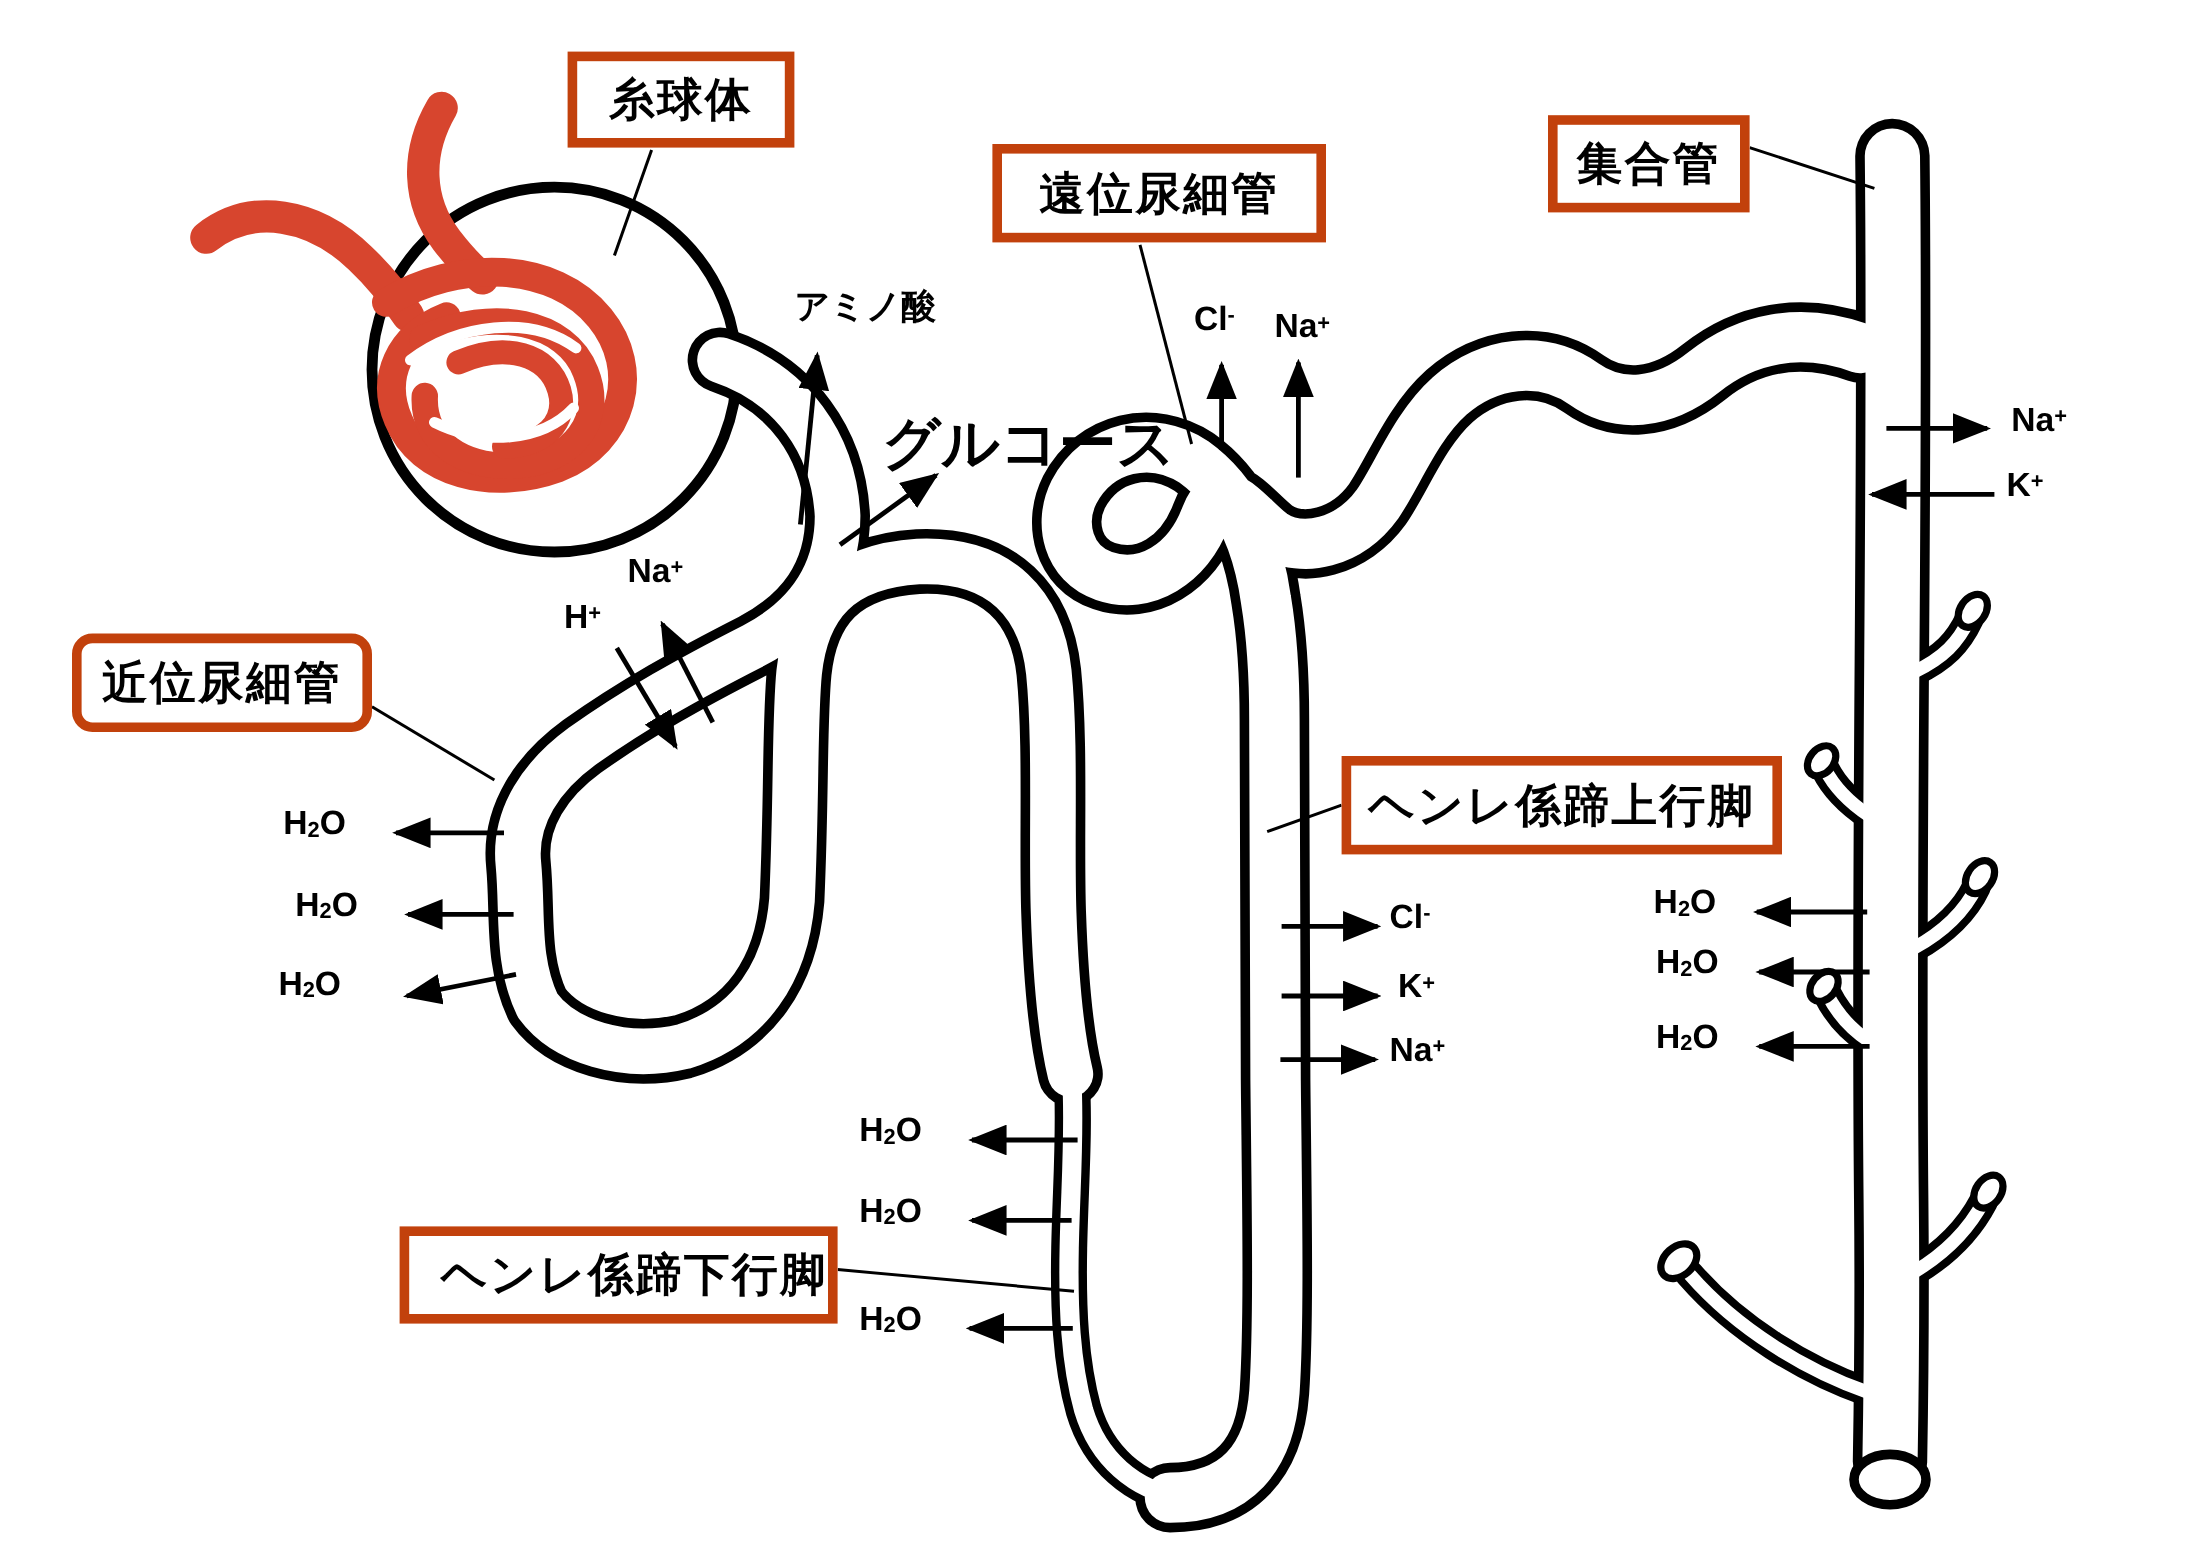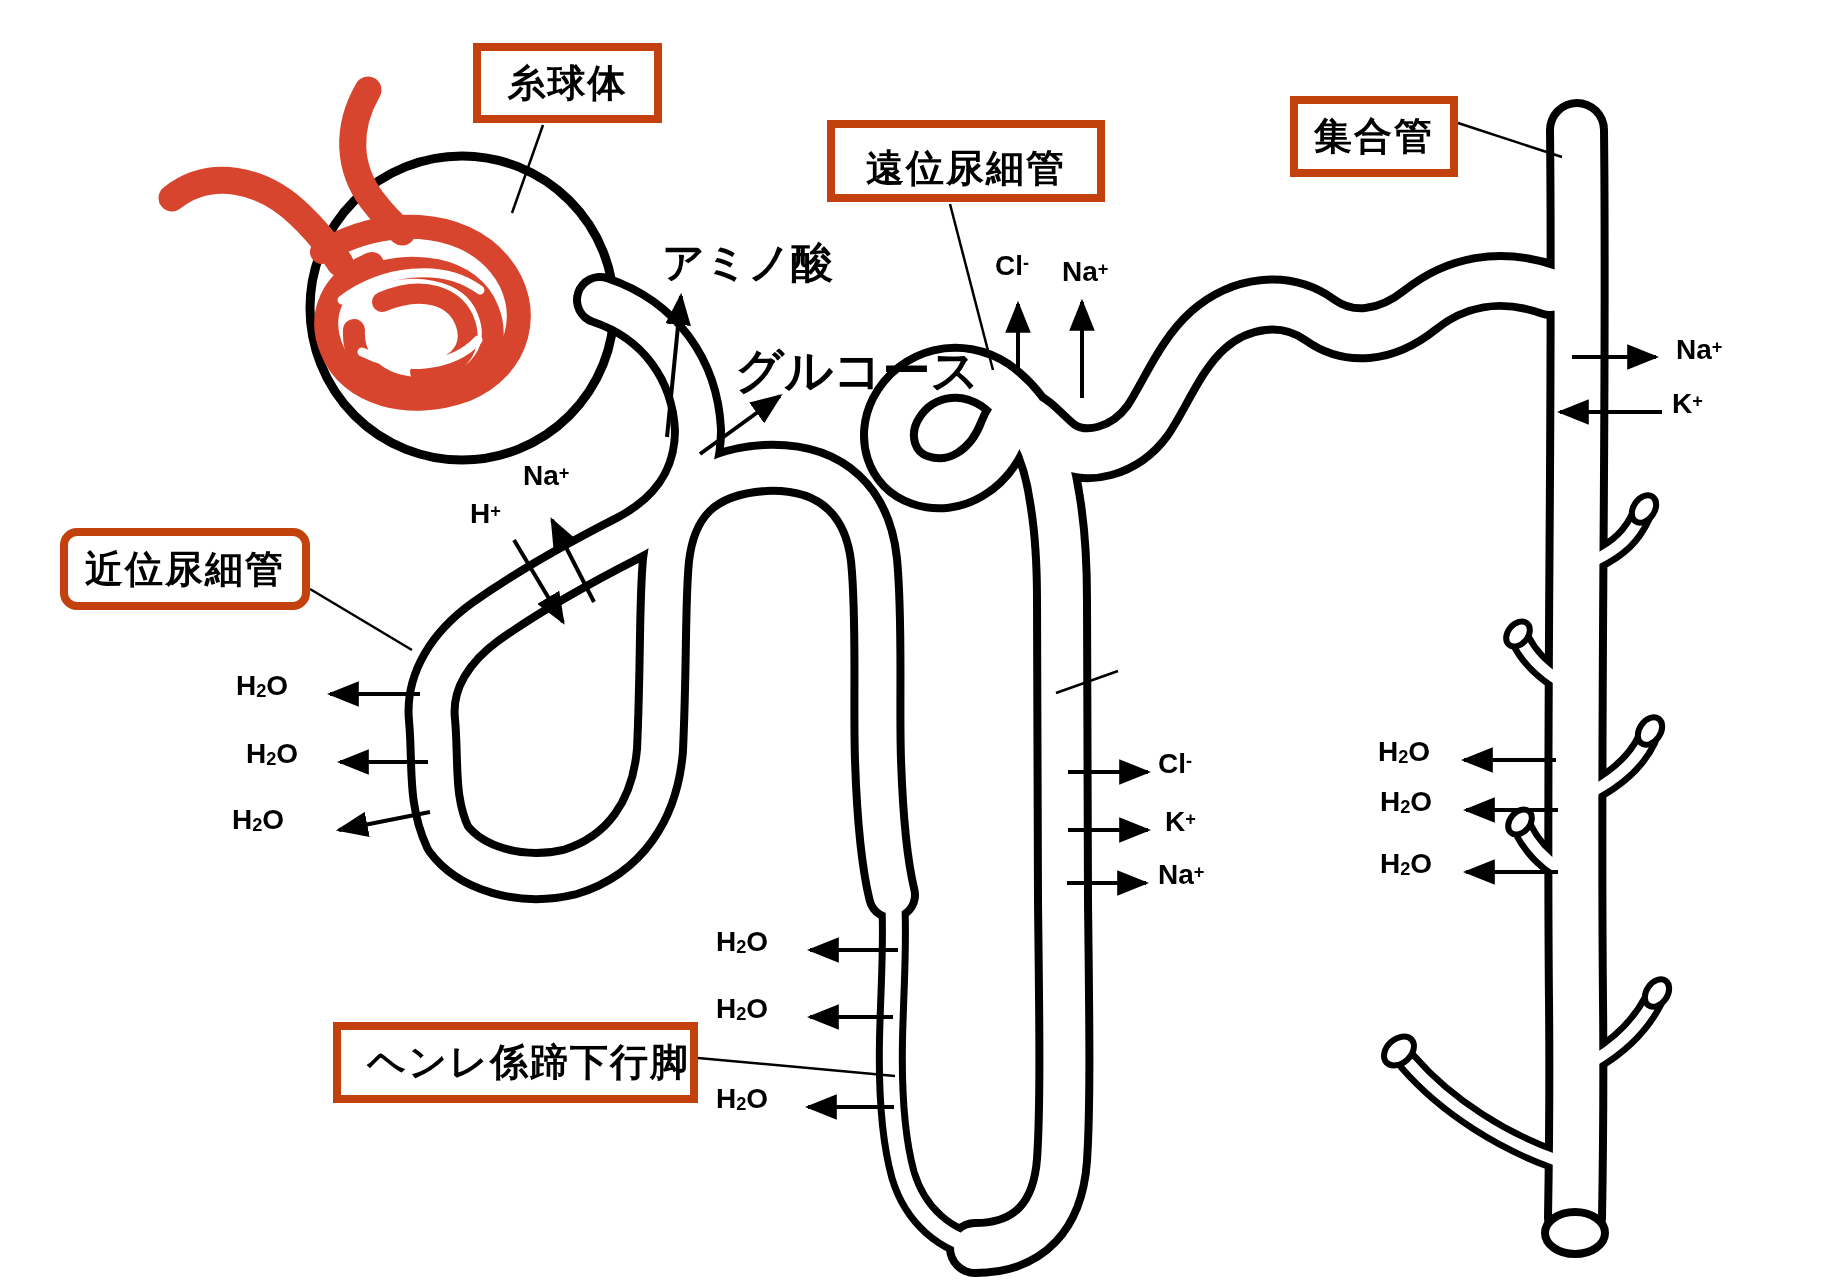--- a/index.html
+++ b/index.html
@@ -180,31 +180,34 @@
       <line x1="1558" y1="872" x2="1466" y2="872" marker-end="url(#ah)"></line>
     </g>
   </svg>
 
   <div class="labelbox" style="left:473px;top:43px;width:189px;height:80px;">
     <span>糸球体</span>
   </div>
   <div class="labelbox" style="left:60px;top:528px;width:250px;height:82px;border-radius:17px;">
     <span>近位尿細管</span>
   </div>
-  <div class="labelbox" style="left:827px;top:120px;width:278px;height:82px;align-items:flex-end;">
+  <div class="labelbox" style="left:827px;top:120px;width:278px;height:82px;">
     <span>遠位尿細管</span>
   </div>
   <div class="labelbox" style="left:1290px;top:96px;width:168px;height:81px;">
     <span>集合管</span>
   </div>
+  <div class="labelbox" style="left:1118px;top:630px;width:367px;height:82px;">
+    <span>ヘンレ係蹄上行脚</span>
+  </div>
   <div class="labelbox" style="left:333px;top:1022px;width:365px;height:81px;justify-content:flex-end;">
     <span>ヘンレ係蹄下行脚</span>
   </div>
 
-  <div class="mol" style="left:662px;top:242px;font-size:42px;">アミノ酸</div>
+  <div class="mol" style="left:662px;top:242px;font-size:29px;">アミノ酸</div>
   <div class="mol" style="left:735px;top:347px;font-size:48px;">グルコース</div>
   <div class="mol" style="left:523px;top:462px;">Na<sup>+</sup></div>
   <div class="mol" style="left:470px;top:500px;">H<sup>+</sup></div>
   <div class="mol" style="left:995px;top:252px;">Cl<sup>-</sup></div>
   <div class="mol" style="left:1062px;top:258px;">Na<sup>+</sup></div>
   <div class="mol" style="left:236px;top:672px;">H<sub>2</sub>O</div>
   <div class="mol" style="left:246px;top:740px;">H<sub>2</sub>O</div>
   <div class="mol" style="left:232px;top:806px;">H<sub>2</sub>O</div>
   <div class="mol" style="left:716px;top:928px;">H<sub>2</sub>O</div>
   <div class="mol" style="left:716px;top:995px;">H<sub>2</sub>O</div>

